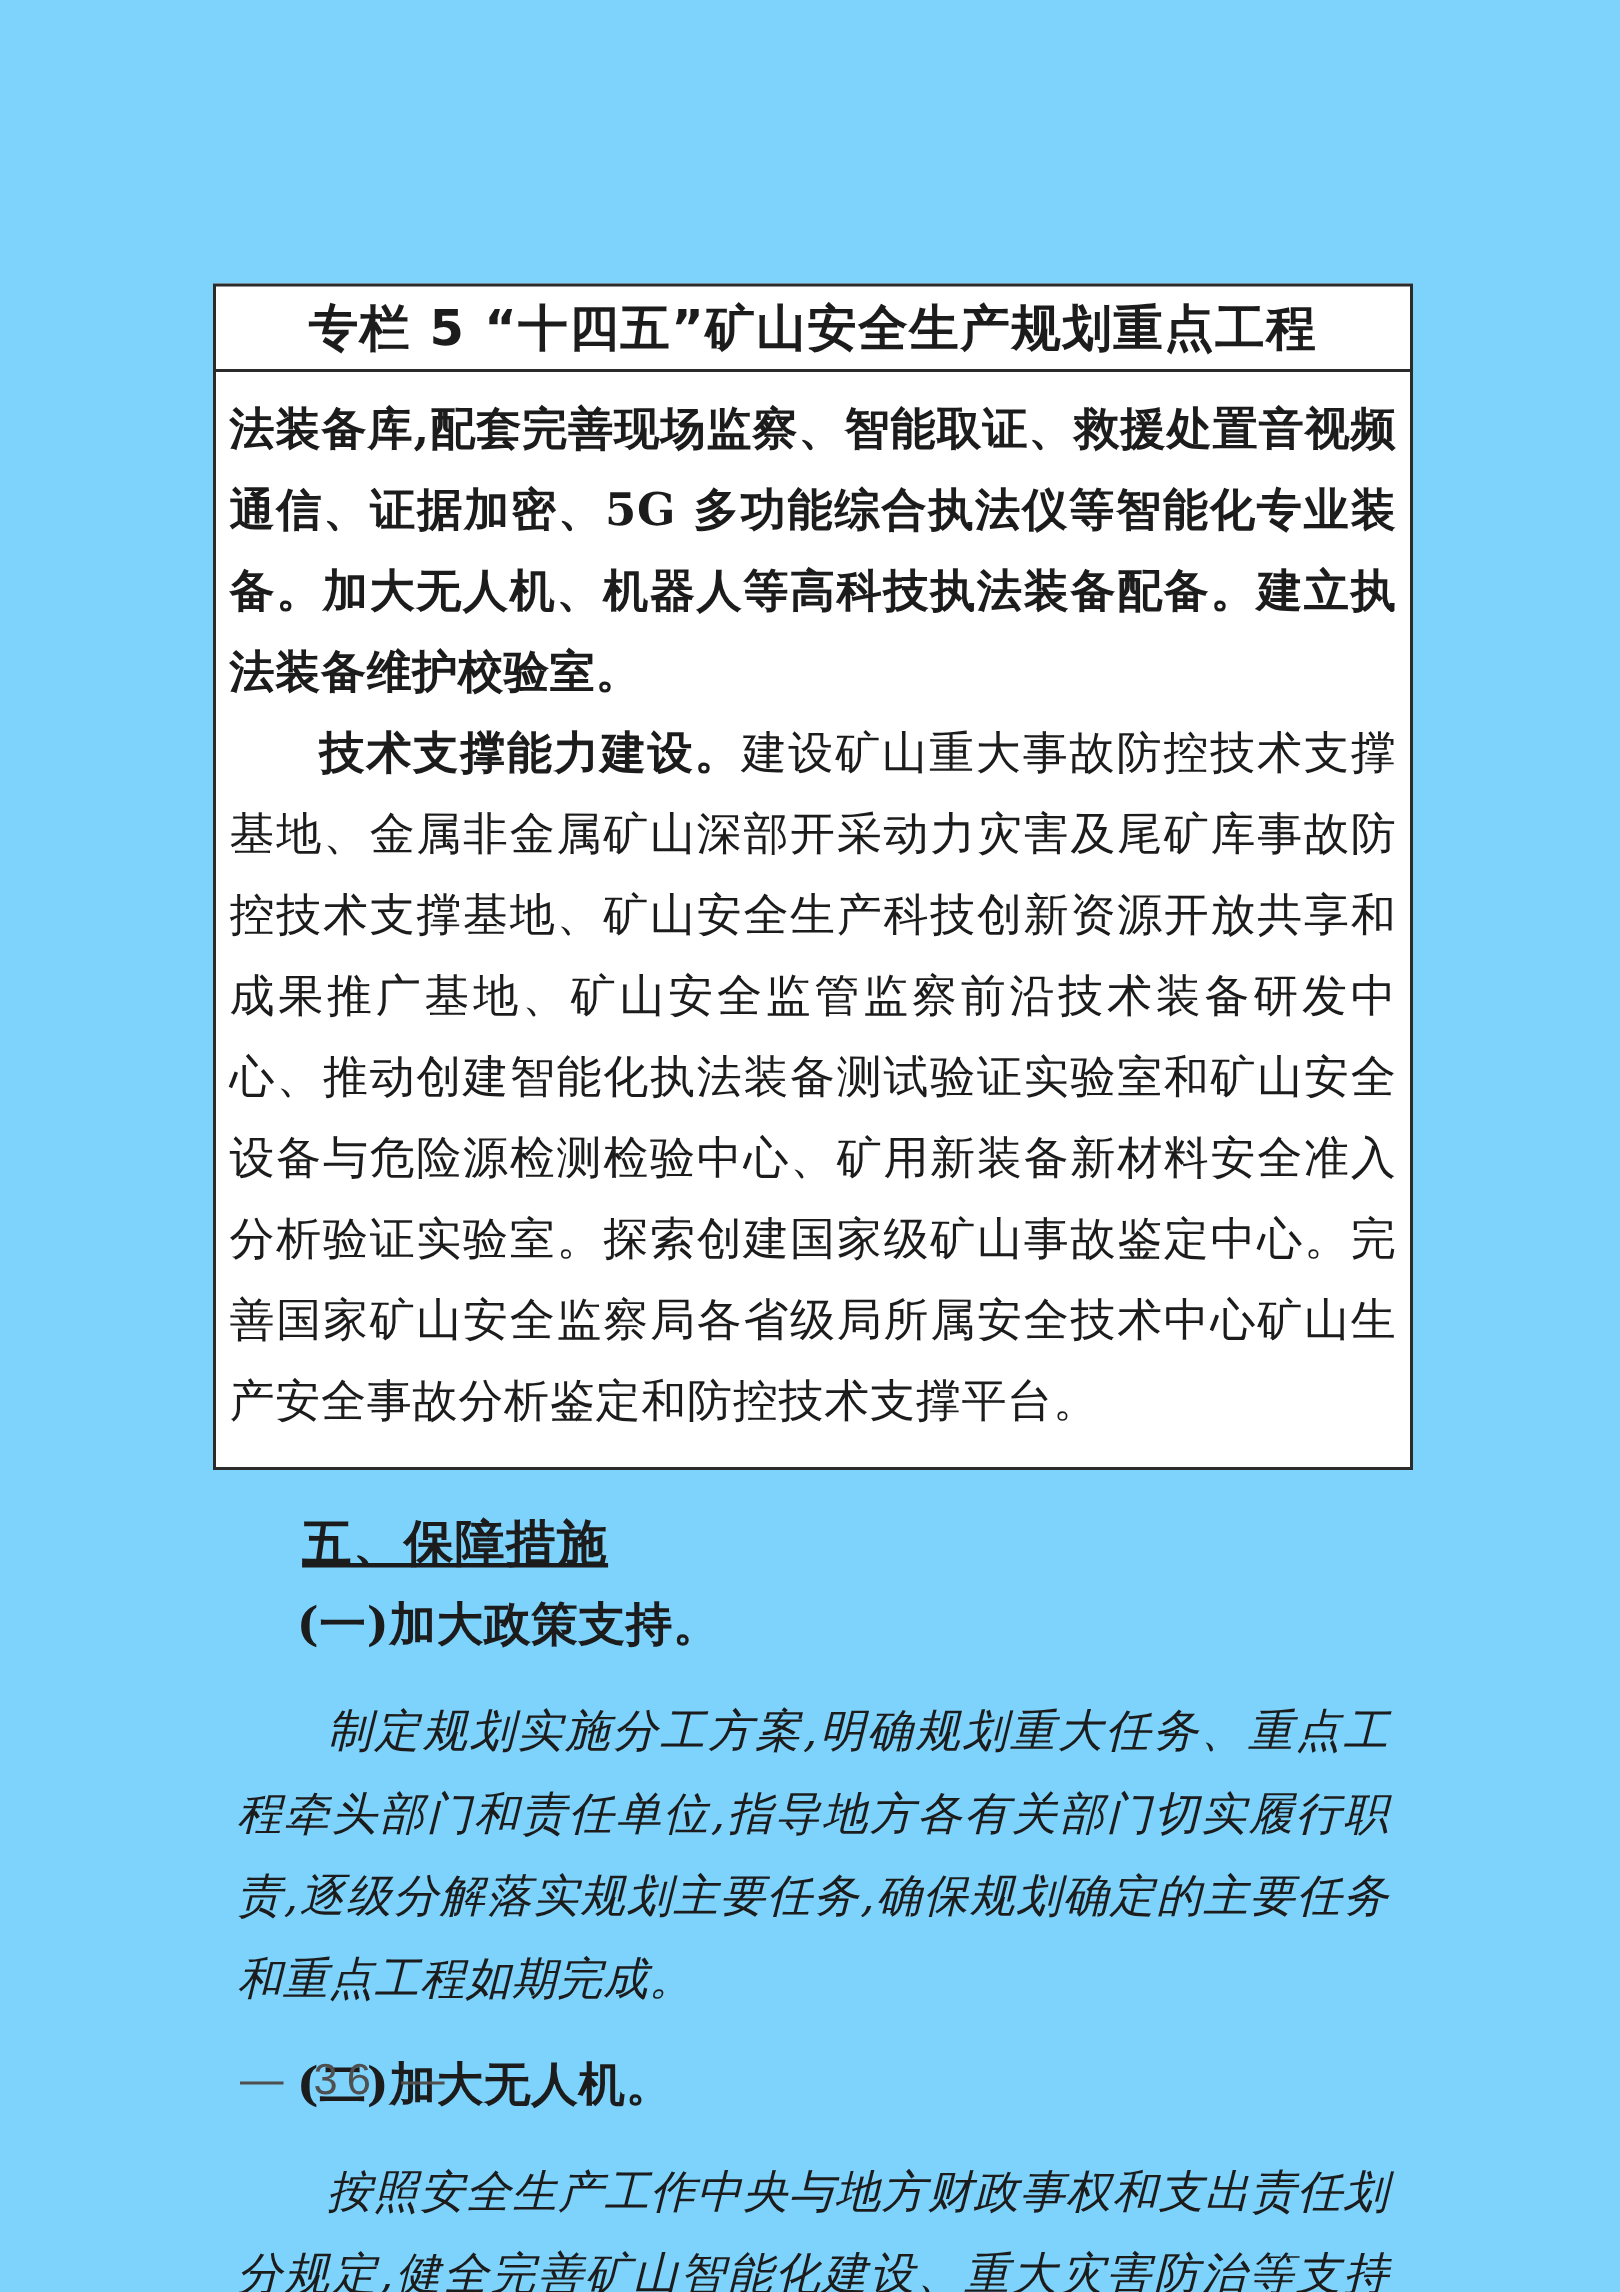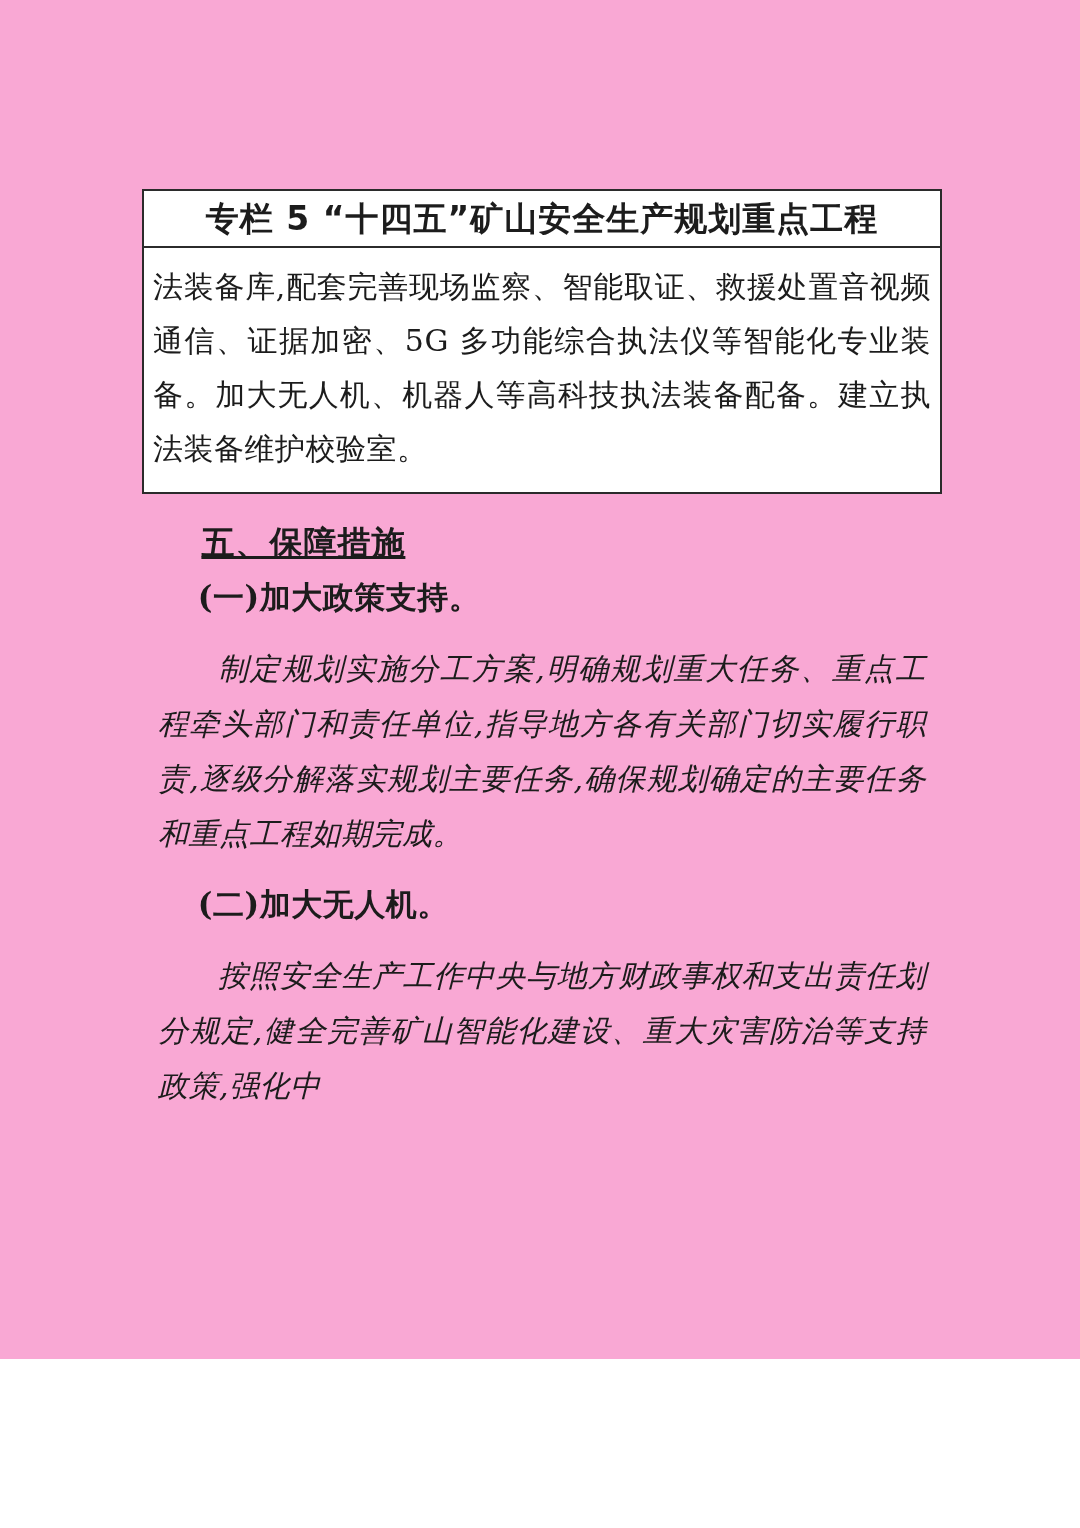--- a/index.html
+++ b/index.html
@@ -3,22 +3,22 @@
 <meta charset="utf-8">
 <style>
   html, body {
     margin: 0;
     padding: 0;
     background: #ffffff;
   }
   .page {
     position: relative;
     width: 1080px;
-    height: 1359px;
-    background: #f9a8d4;
+    height: 1528px;
+    background: #7dd3fc;
     color: #1c1c1c;
     font-family: "DejaVu Serif", serif;
     overflow: hidden;
   }
   .content {
     position: absolute;
     left: 142px;
     top: 189px;
     width: 800px;
   }
@@ -38,21 +38,21 @@
     letter-spacing: 1px;
   }
   .box-body {
     padding: 12px 9px 16px;
     font-size: 30px;
     line-height: 54px;
     text-align: justify;
     letter-spacing: 0.5px;
   }
   .box-body p { margin: 0; }
-  .p-bold { font-weight: normal; }
+  .p-bold { font-weight: bold; }
   .indent { text-indent: 2em; }
   .lead-bold { font-weight: bold; }
   
   .sec-heading {
     font-family: "DejaVu Sans", "Liberation Sans", sans-serif;
     font-weight: bold;
     font-size: 33px;
     line-height: 55px;
     margin: 21px 0 0;
     text-indent: 1.8em;
@@ -89,20 +89,21 @@
 </head>
 <body>
 
 <div class="page">
   <div class="content">
 
     <div class="callout-box">
       <div class="box-title">专栏 5 “十四五”矿山安全生产规划重点工程</div>
       <div class="box-body">
         <p class="p-bold">法装备库,配套完善现场监察、智能取证、救援处置音视频通信、证据加密、5G 多功能综合执法仪等智能化专业装备。加大无人机、机器人等高科技执法装备配备。建立执法装备维护校验室。</p>
+        <p class="indent"><span class="lead-bold">技术支撑能力建设。</span><span>建设矿山重大事故防控技术支撑基地、金属非金属矿山深部开采动力灾害及尾矿库事故防控技术支撑基地、矿山安全生产科技创新资源开放共享和成果推广基地、矿山安全监管监察前沿技术装备研发中心、推动创建智能化执法装备测试验证实验室和矿山安全设备与危险源检测检验中心、矿用新装备新材料安全准入分析验证实验室。探索创建国家级矿山事故鉴定中心。完善国家矿山安全监察局各省级局所属安全技术中心矿山生产安全事故分析鉴定和防控技术支撑平台。</span></p>
       </div>
     </div>
 
     <h2 class="sec-heading">五、保障措施</h2>
 
     <h3 class="sub-heading">(一)加大政策支持。</h3>
 
     <p class="body-para indent">制定规划实施分工方案,明确规划重大任务、重点工程牵头部门和责任单位,指导地方各有关部门切实履行职责,逐级分解落实规划主要任务,确保规划确定的主要任务和重点工程如期完成。</p>
 
     <h3 class="sub-heading">(二)加大无人机。</h3>

